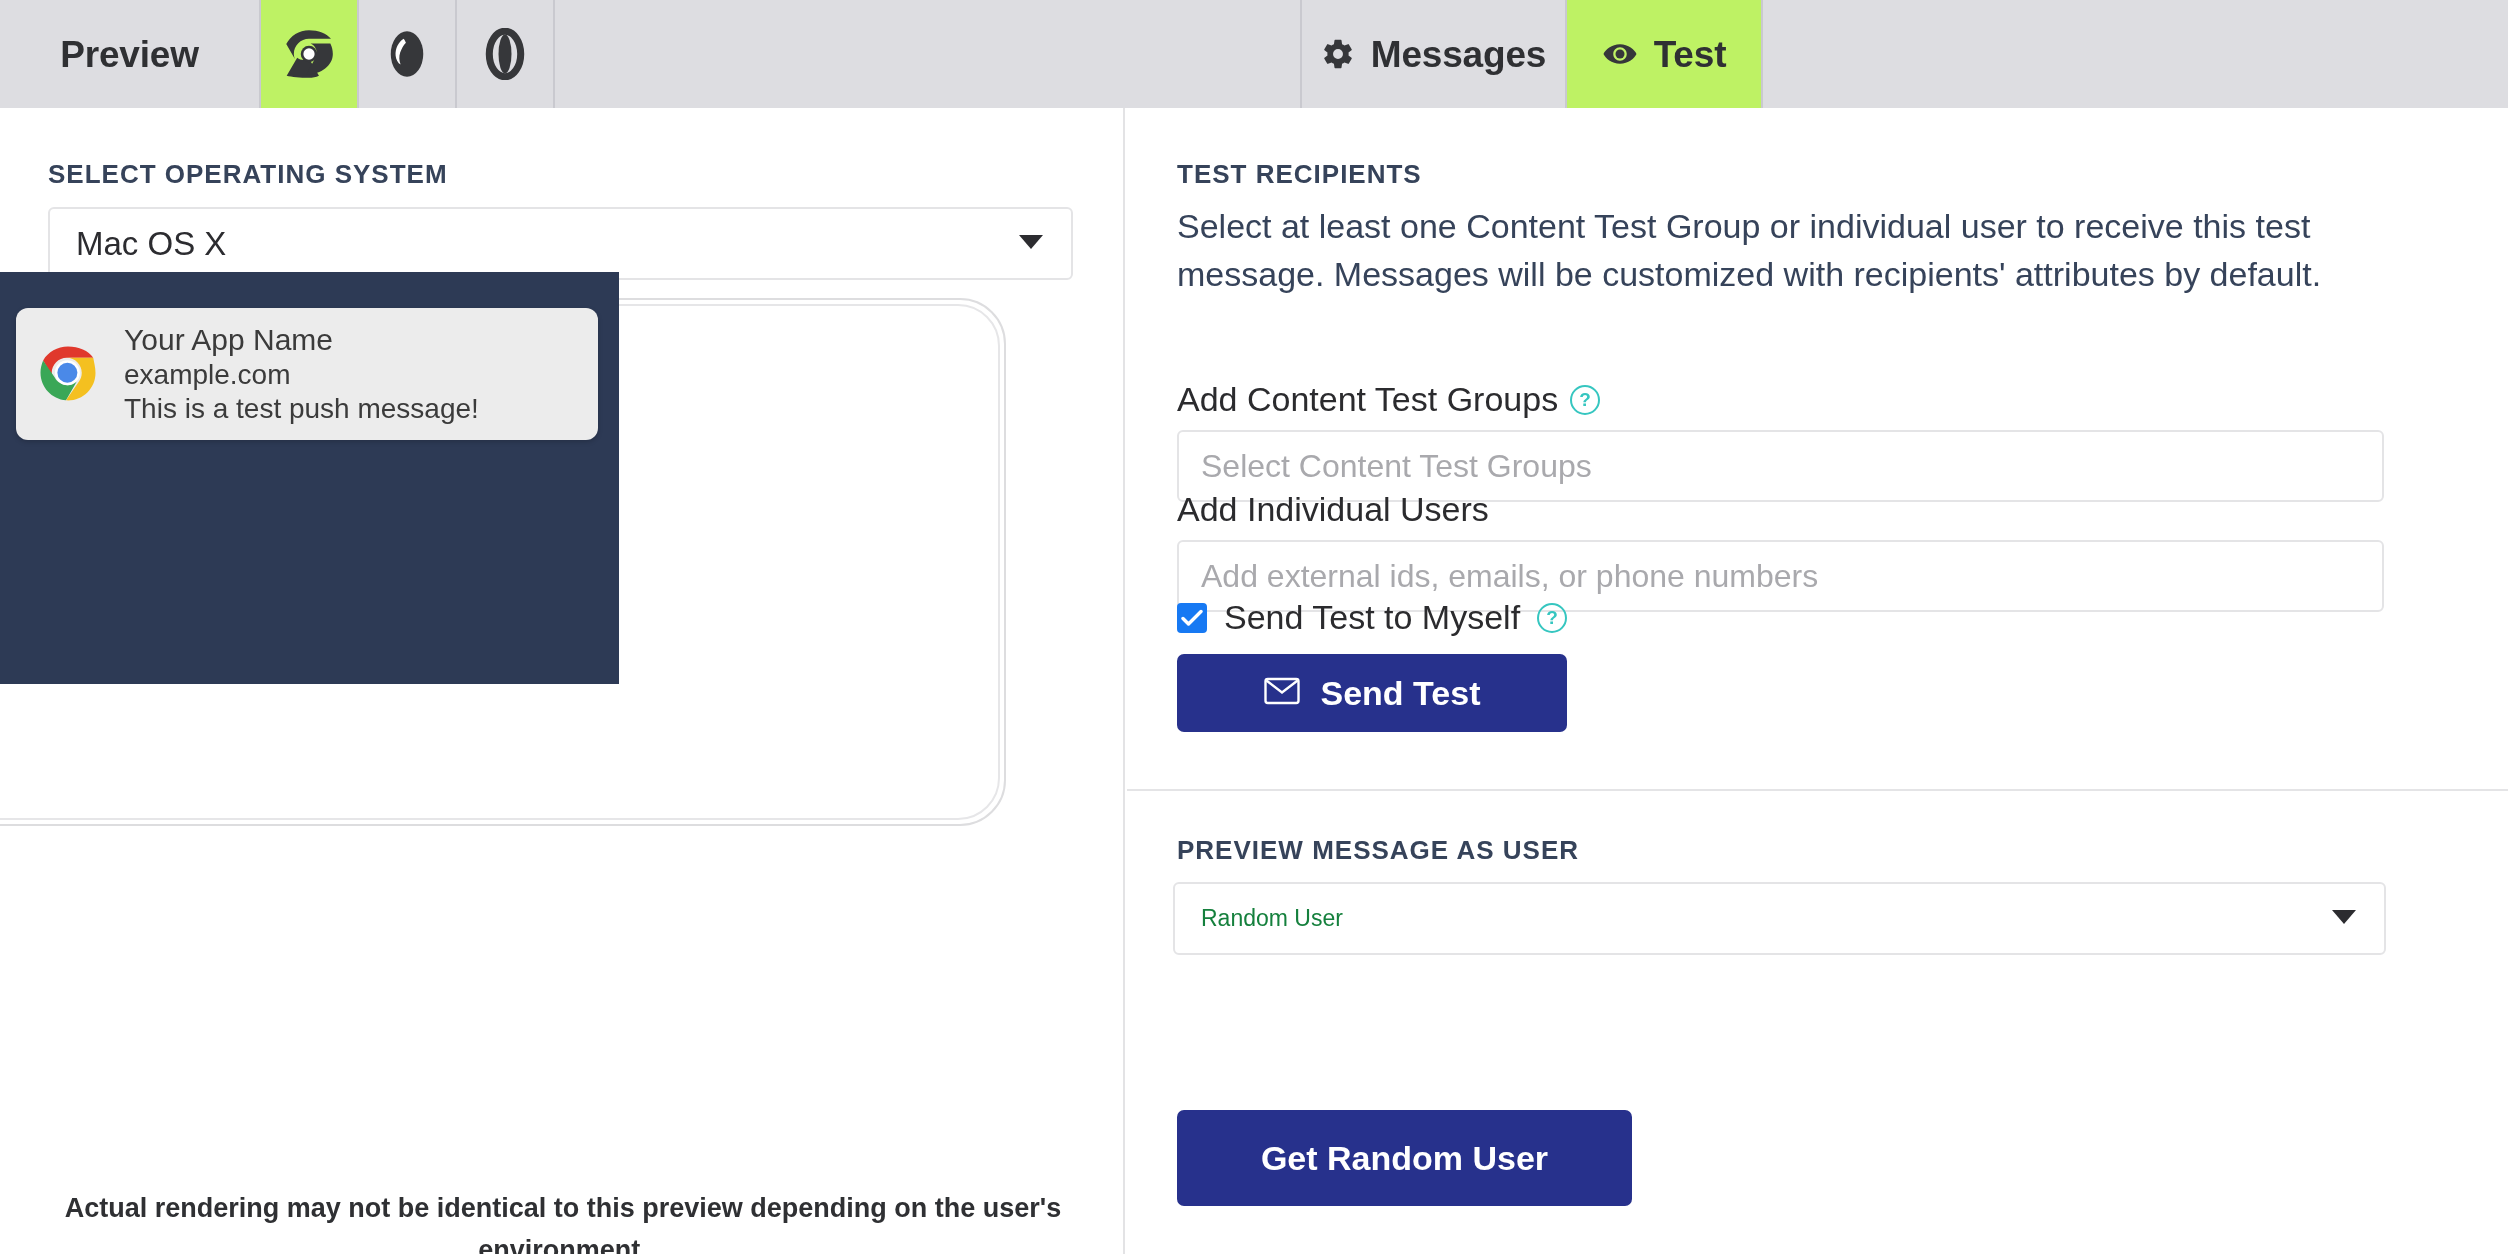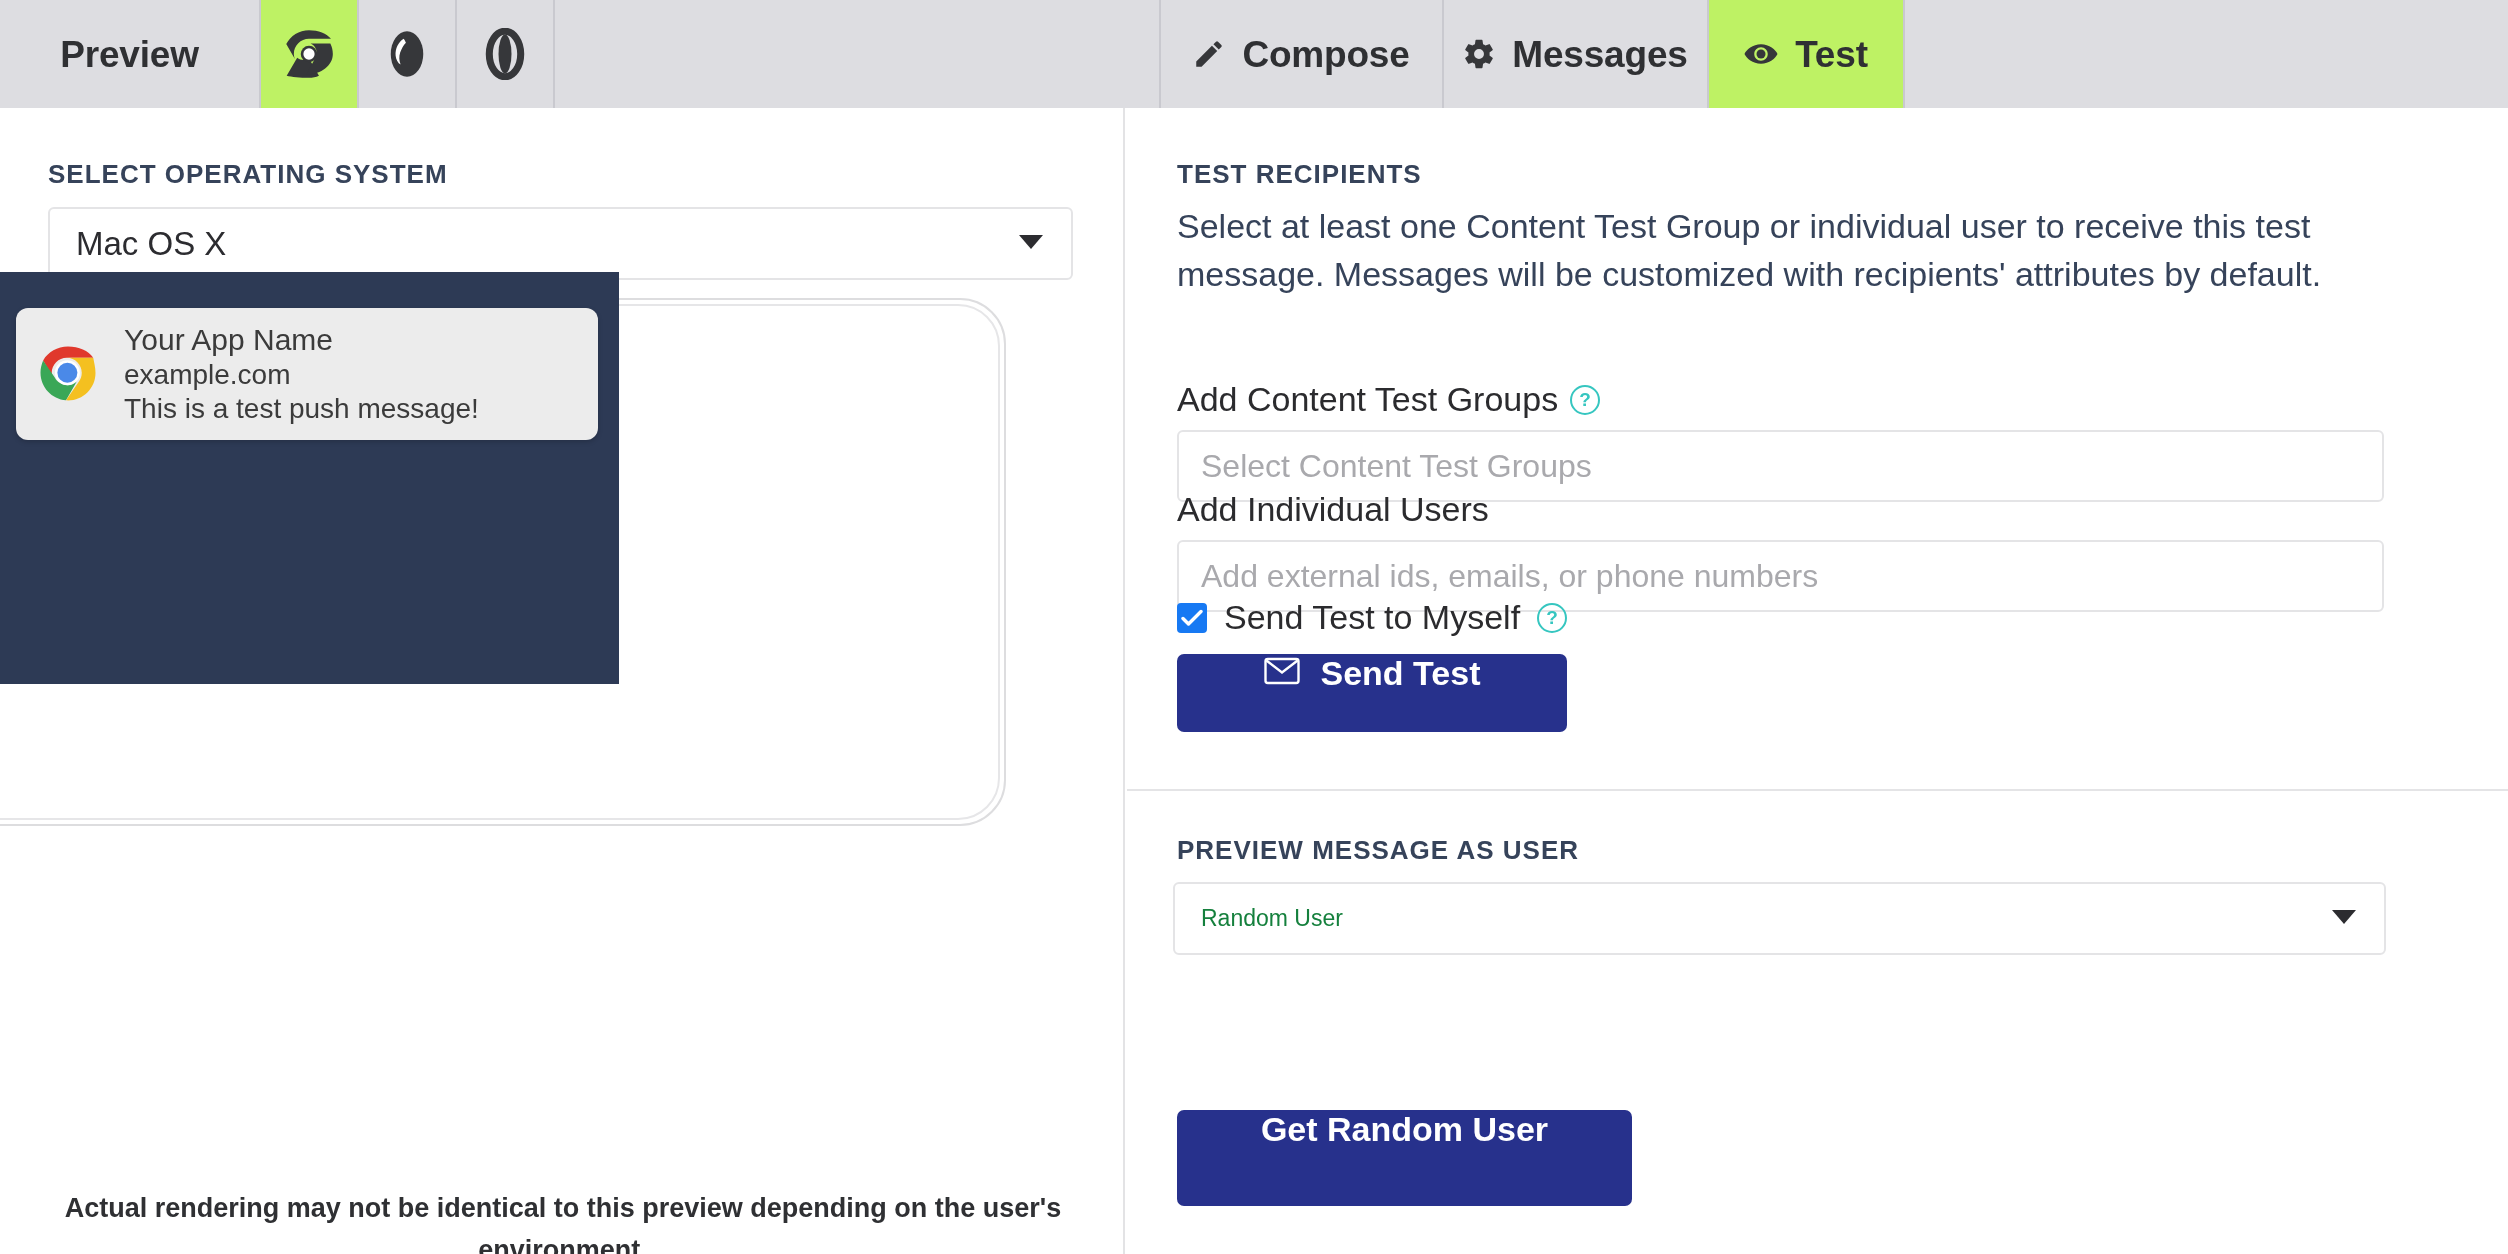--- a/index.html
+++ b/index.html
@@ -135,21 +135,21 @@
     width:30px; height:30px; background:#1779f3; border-radius:4px;
     display:flex; align-items:center; justify-content:center; cursor:pointer;
   }
   .checkbox svg { display:block; }
   .checkbox-label { font-size:34px; color:#2b2b2e; }
 
   .btn {
     position:absolute;
     background:#27318c; border:none; border-radius:7px;
     color:#fff; font-size:34px; font-weight:700;
-    display:flex; justify-content:center; gap:21px;
+    display:flex; align-items:center; justify-content:center; gap:21px;
     cursor:pointer;
     font-family:"Liberation Sans", sans-serif;
   }
   .btn-send { left:50px; top:546px; width:390px; height:78px; }
   .btn-random { left:50px; top:1002px; width:455px; height:96px; }
 
   .divider {
     position:absolute; left:0; top:681px; width:1381px; height:2px;
     background:#e4e4e6;
   }
@@ -199,28 +199,20 @@
       <span>
         <svg width="52" height="52" viewBox="0 0 48 48">
           <ellipse cx="24" cy="24" rx="14.5" ry="21" fill="none" stroke="#36373a" stroke-width="6.5"></ellipse>
           <ellipse cx="24" cy="24" rx="6" ry="18" fill="#36373a"></ellipse>
         </svg>
       </span>
     </div>
 
     <div class="tab tab-spacer"></div>
 
-    <div class="tab tab-compose">
-      <span>
-        <svg width="34" height="34" viewBox="0 0 24 24" fill="#36373a">
-          <path d="M3 17.25V21h3.75L17.81 9.94l-3.75-3.75L3 17.25zM20.71 7.04a1 1 0 0 0 0-1.41l-2.34-2.34a1 1 0 0 0-1.41 0l-1.83 1.83 3.75 3.75 1.83-1.83z"></path>
-        </svg>
-      </span>
-      <span class="tab-label">Compose</span>
-    </div>
 
     <div class="tab tab-settings">
       <span>
         <svg width="34" height="34" viewBox="0 0 24 24" fill="#36373a">
           <path d="M19.43 12.98c.04-.32.07-.64.07-.98s-.03-.66-.07-.98l2.11-1.65a.5.5 0 0 0 .12-.64l-2-3.46a.5.5 0 0 0-.61-.22l-2.49 1a7.3 7.3 0 0 0-1.69-.98l-.38-2.65A.49.49 0 0 0 14 2h-4a.49.49 0 0 0-.49.42l-.38 2.65c-.61.25-1.17.59-1.69.98l-2.49-1a.5.5 0 0 0-.61.22l-2 3.46a.5.5 0 0 0 .12.64l2.11 1.65c-.04.32-.07.65-.07.98s.03.66.07.98l-2.11 1.65a.5.5 0 0 0-.12.64l2 3.46c.12.22.39.3.61.22l2.49-1c.52.4 1.08.73 1.69.98l.38 2.65c.04.24.25.42.49.42h4c.24 0 .45-.18.49-.42l.38-2.65c.61-.25 1.17-.59 1.69-.98l2.49 1c.22.08.49 0 .61-.22l2-3.46a.5.5 0 0 0-.12-.64l-2.11-1.65zM12 15.5A3.5 3.5 0 1 1 12 8.5a3.5 3.5 0 0 1 0 7z"></path>
         </svg>
       </span>
       <span class="tab-label">Messages</span>
     </div>
 

